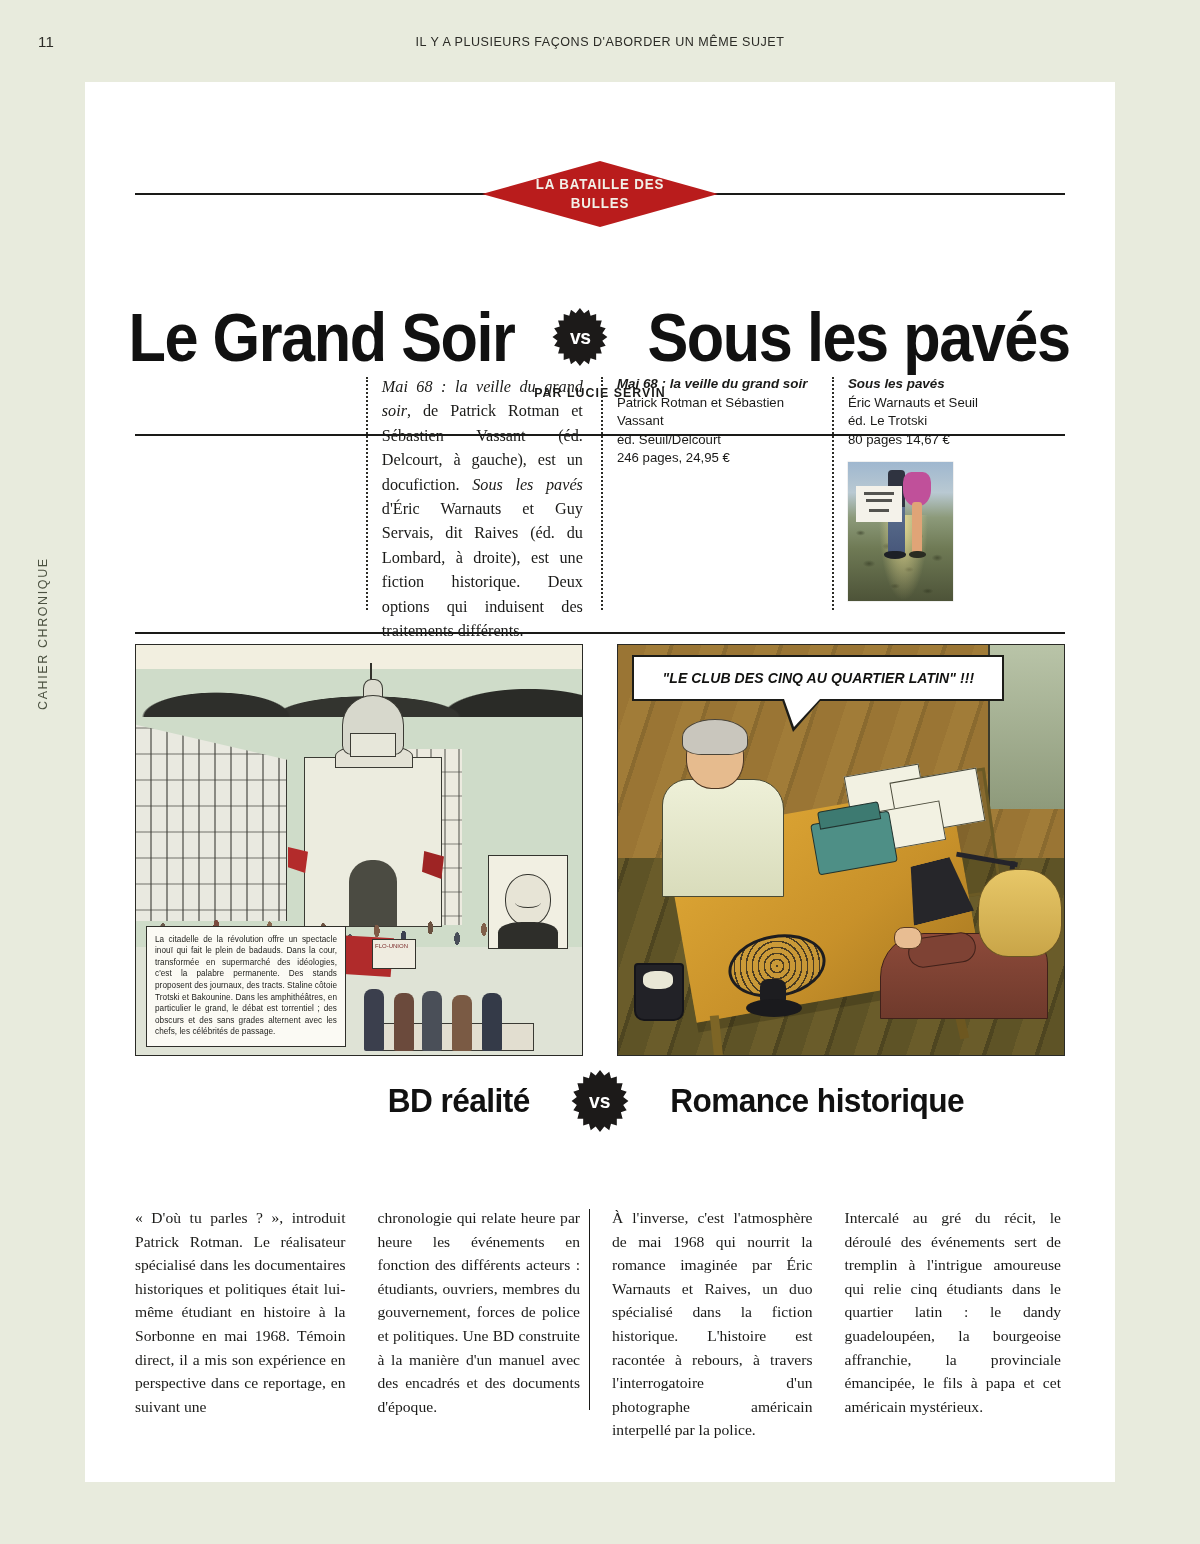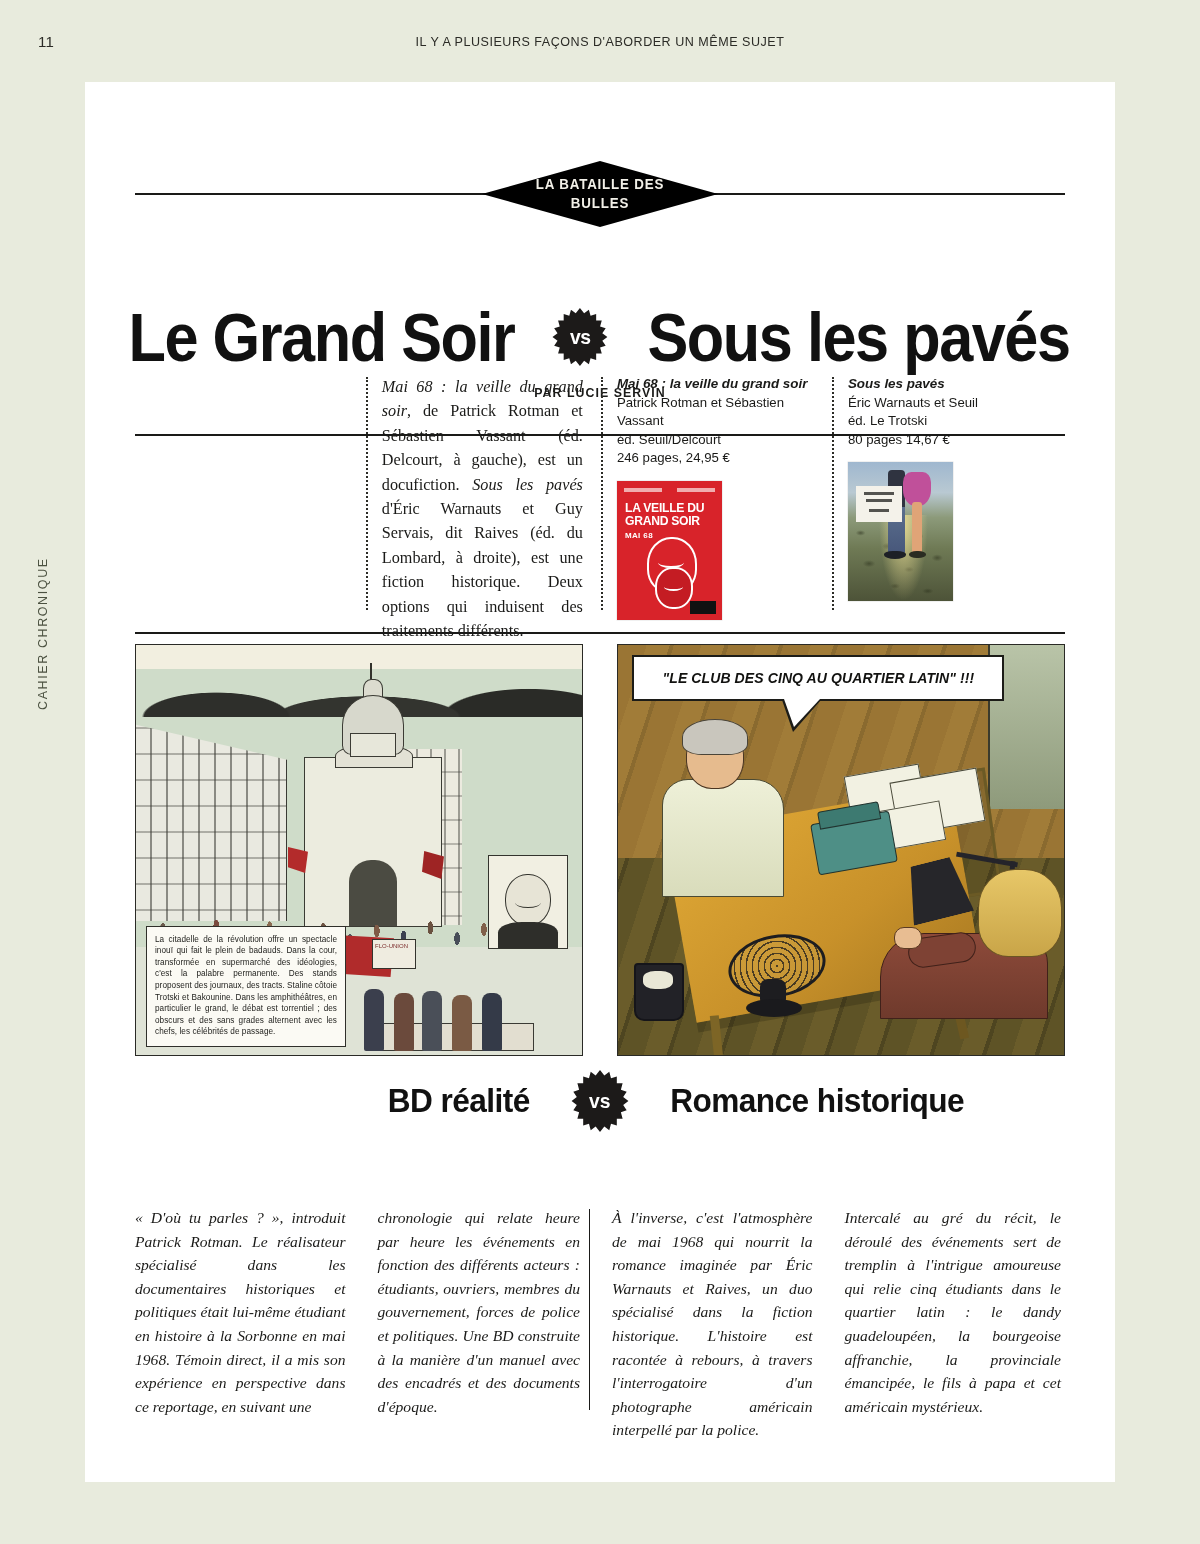--- a/index.html
+++ b/index.html
@@ -45,21 +45,21 @@
 
   
   .banner-wrap{
     position:absolute;left:50px;top:79px;width:930px;height:66px;
   }
   .banner-rule{
     position:absolute;left:0;top:32px;width:930px;height:1.6px;background:#1a1a18;
   }
   .diamond{
     position:absolute;left:50%;top:0;transform:translateX(-50%);
-    width:236px;height:66px;background:#000000;
+    width:236px;height:66px;background:#b91c1c;
     clip-path:polygon(50% 0,100% 50%,50% 100%,0 50%);
     display:flex;align-items:center;justify-content:center;
   }
   .diamond span{
     display:block;width:150px;text-align:center;
     font-family:"Liberation Sans",sans-serif;
     font-weight:700;font-size:14.5px;line-height:19px;
     color:#f2f0e8;letter-spacing:.9px;
     transform:scaleX(.92);
   }
@@ -584,21 +584,21 @@
   .starburst-sm span{
     font-family:"Liberation Sans",sans-serif;
     font-weight:700;font-size:21px;color:#fff;transform:scaleX(.92);
   }
 
   
   .body-cols{
     position:absolute;left:50px;top:1124px;width:930px;height:220px;
     display:flex;
   }
-  .bcol{position:relative;width:232.5px;box-sizing:border-box;padding-right:22px;font-style:italic;}
+  .bcol{position:relative;width:232.5px;box-sizing:border-box;padding-right:22px;}
   .bcol:nth-child(2){padding-left:10px;padding-right:20px;}
   .bcol:nth-child(3){padding-left:12px;padding-right:20px;}
   .bcol:nth-child(4){padding-left:12px;padding-right:4px;}
   .bcol p{
     margin:0;font-size:15.6px;line-height:23.6px;text-align:justify;
     hyphens:none;
   }
   .vsep{
     position:absolute;right:10px;top:3px;bottom:16px;width:1.4px;background:#1a1a18;
   }
@@ -639,34 +639,20 @@
     <div class="intro-col col-deck">
       <p><i>Mai 68 : la veille du grand soir</i><span>, de Patrick Rotman et Sébastien Vassant (éd. Delcourt, à gauche), est un docufiction. </span><i>Sous les pavés</i><span> d'Éric Warnauts et Guy Servais, dit Raives (éd. du Lombard, à droite), est une fiction historique. Deux options qui induisent des traitements différents.</span></p>
       <div class="dotted"></div>
     </div>
 
     <div class="intro-col col-book">
       <p class="book-title">Mai 68 : la veille du grand soir</p>
       <p class="book-meta">Patrick Rotman et Sébastien Vassant</p>
       <p class="book-meta">éd. Seuil/Delcourt</p>
       <p class="book-meta">246 pages, 24,95 €</p>
-      <div class="cover cover-red">
-        <div class="authors">
-            <i></i>
-            <i></i>
-          </div>
-        <div class="ctitle">
-          <span>LA VEILLE DU</span><br>
-          <span>GRAND SOIR</span>
-        </div>
-        <div class="csub">MAI 68</div>
-        <div class="figA"></div>
-        <div class="figB"></div>
-        <div class="logo"></div>
-      </div>
       <div class="dotted"></div>
     </div>
 
     <div class="intro-col col-book">
       <p class="book-title">Sous les pavés</p>
       <p class="book-meta">Éric Warnauts et Seuil</p>
       <p class="book-meta">éd. Le Trotski</p>
       <p class="book-meta">80 pages 14,67 €</p>
       <div class="cover cover-paint">
         <div class="stones"></div>

